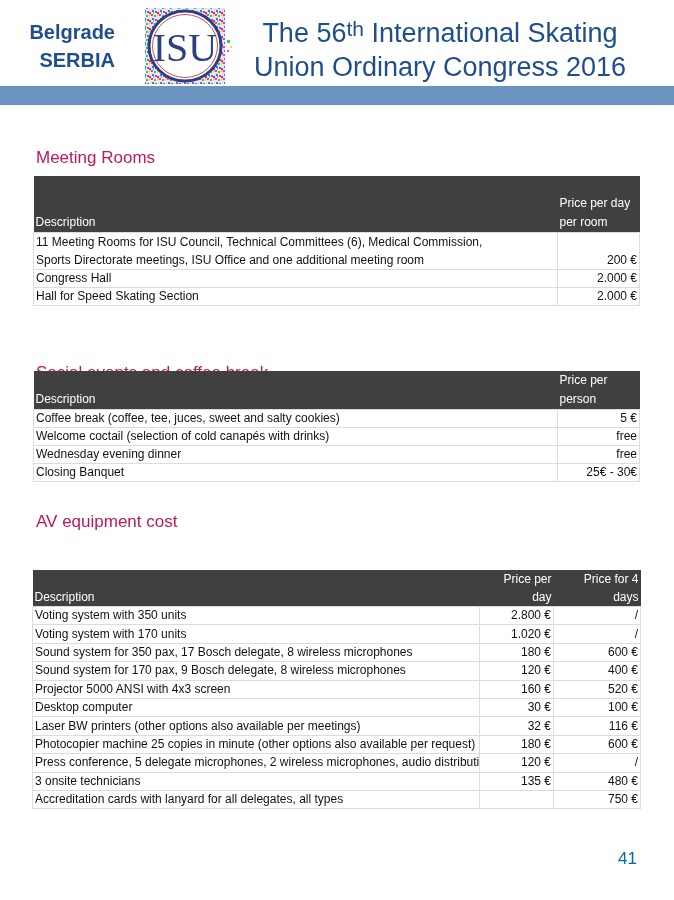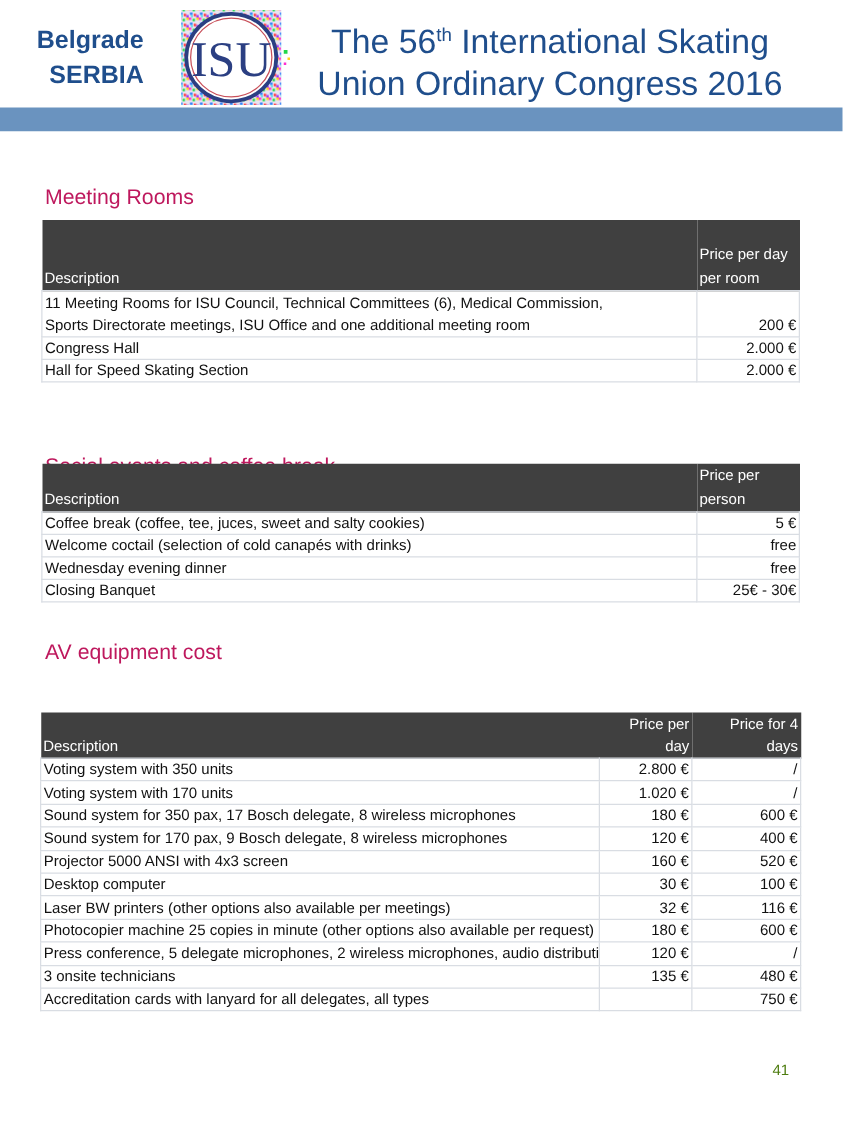--- a/index.html
+++ b/index.html
@@ -6,21 +6,21 @@
   body { width: 674px; height: 900px; position: relative; overflow: hidden;
          font-family: "Liberation Sans", sans-serif; }
   .hdr-city { position: absolute; left: 0; top: 18px; width: 128px; text-align: right;
               color: #1f4e8c; font-weight: bold; font-size: 20px; line-height: 28px;
               font-family: "Liberation Sans", sans-serif; }
   .hdr-city div { padding-right: 13px; }
   .logo { position: absolute; left: 143px; top: 6px; width: 90px; height: 80px; }
   .hdr-title { position: absolute; left: 240px; top: 16px; width: 400px; text-align: center;
                color: #1f4e8c; font-size: 27px; line-height: 34px;
                font-family: "Liberation Sans", sans-serif; }
-  .hdr-title sup { font-size: 15px; vertical-align: top; position: relative; top: -4px; }
+  .hdr-title sup { font-size: 21px; vertical-align: top; position: relative; top: -4px; }
   .band { position: absolute; left: 0; top: 86px; width: 674px; height: 19px; background: #6a93bf; }
 
   .section-title { position: absolute; left: 36px; color: #be185d; font-size: 17px;
                    font-family: "Liberation Sans", sans-serif; }
 
   table.doc { position: absolute; border-collapse: collapse; table-layout: fixed;
               font-family: "Liberation Sans", sans-serif; font-size: 12px; color: #111; }
   table.doc th { background: #404040; color: #ffffff; font-weight: normal; text-align: left;
                  vertical-align: bottom; padding: 0 2px; line-height: 19px; }
   table.doc td { border: 1px solid #d9dde3; padding: 0 2px; line-height: 17px; height: 17px;
@@ -28,21 +28,21 @@
   table.doc td.num { text-align: right; }
 
   #t-meeting { left: 33px; top: 176px; width: 606px; }
   #t-meeting th.c1 { height: 56px; }
   #t-social { left: 33px; top: 371px; width: 606px; }
   #t-social th.c1 { height: 37px; }
   #t-av { left: 32px; top: 570px; width: 608px; }
   #t-av th { line-height: 18px; height: 18px; }
   #t-av td { height: 17.4px; line-height: 17px; }
 
-  .page-num { position: absolute; left: 618px; top: 849px; color: #4d7c0f; font-size: 12px;
+  .page-num { position: absolute; left: 618px; top: 849px; color: #0369a1; font-size: 17px;
               font-family: "Liberation Sans", sans-serif; }
 </style>
 </head>
 <body>
 
 <div class="hdr-city">
   <div>Belgrade</div>
   <div>SERBIA</div>
 </div>
 

